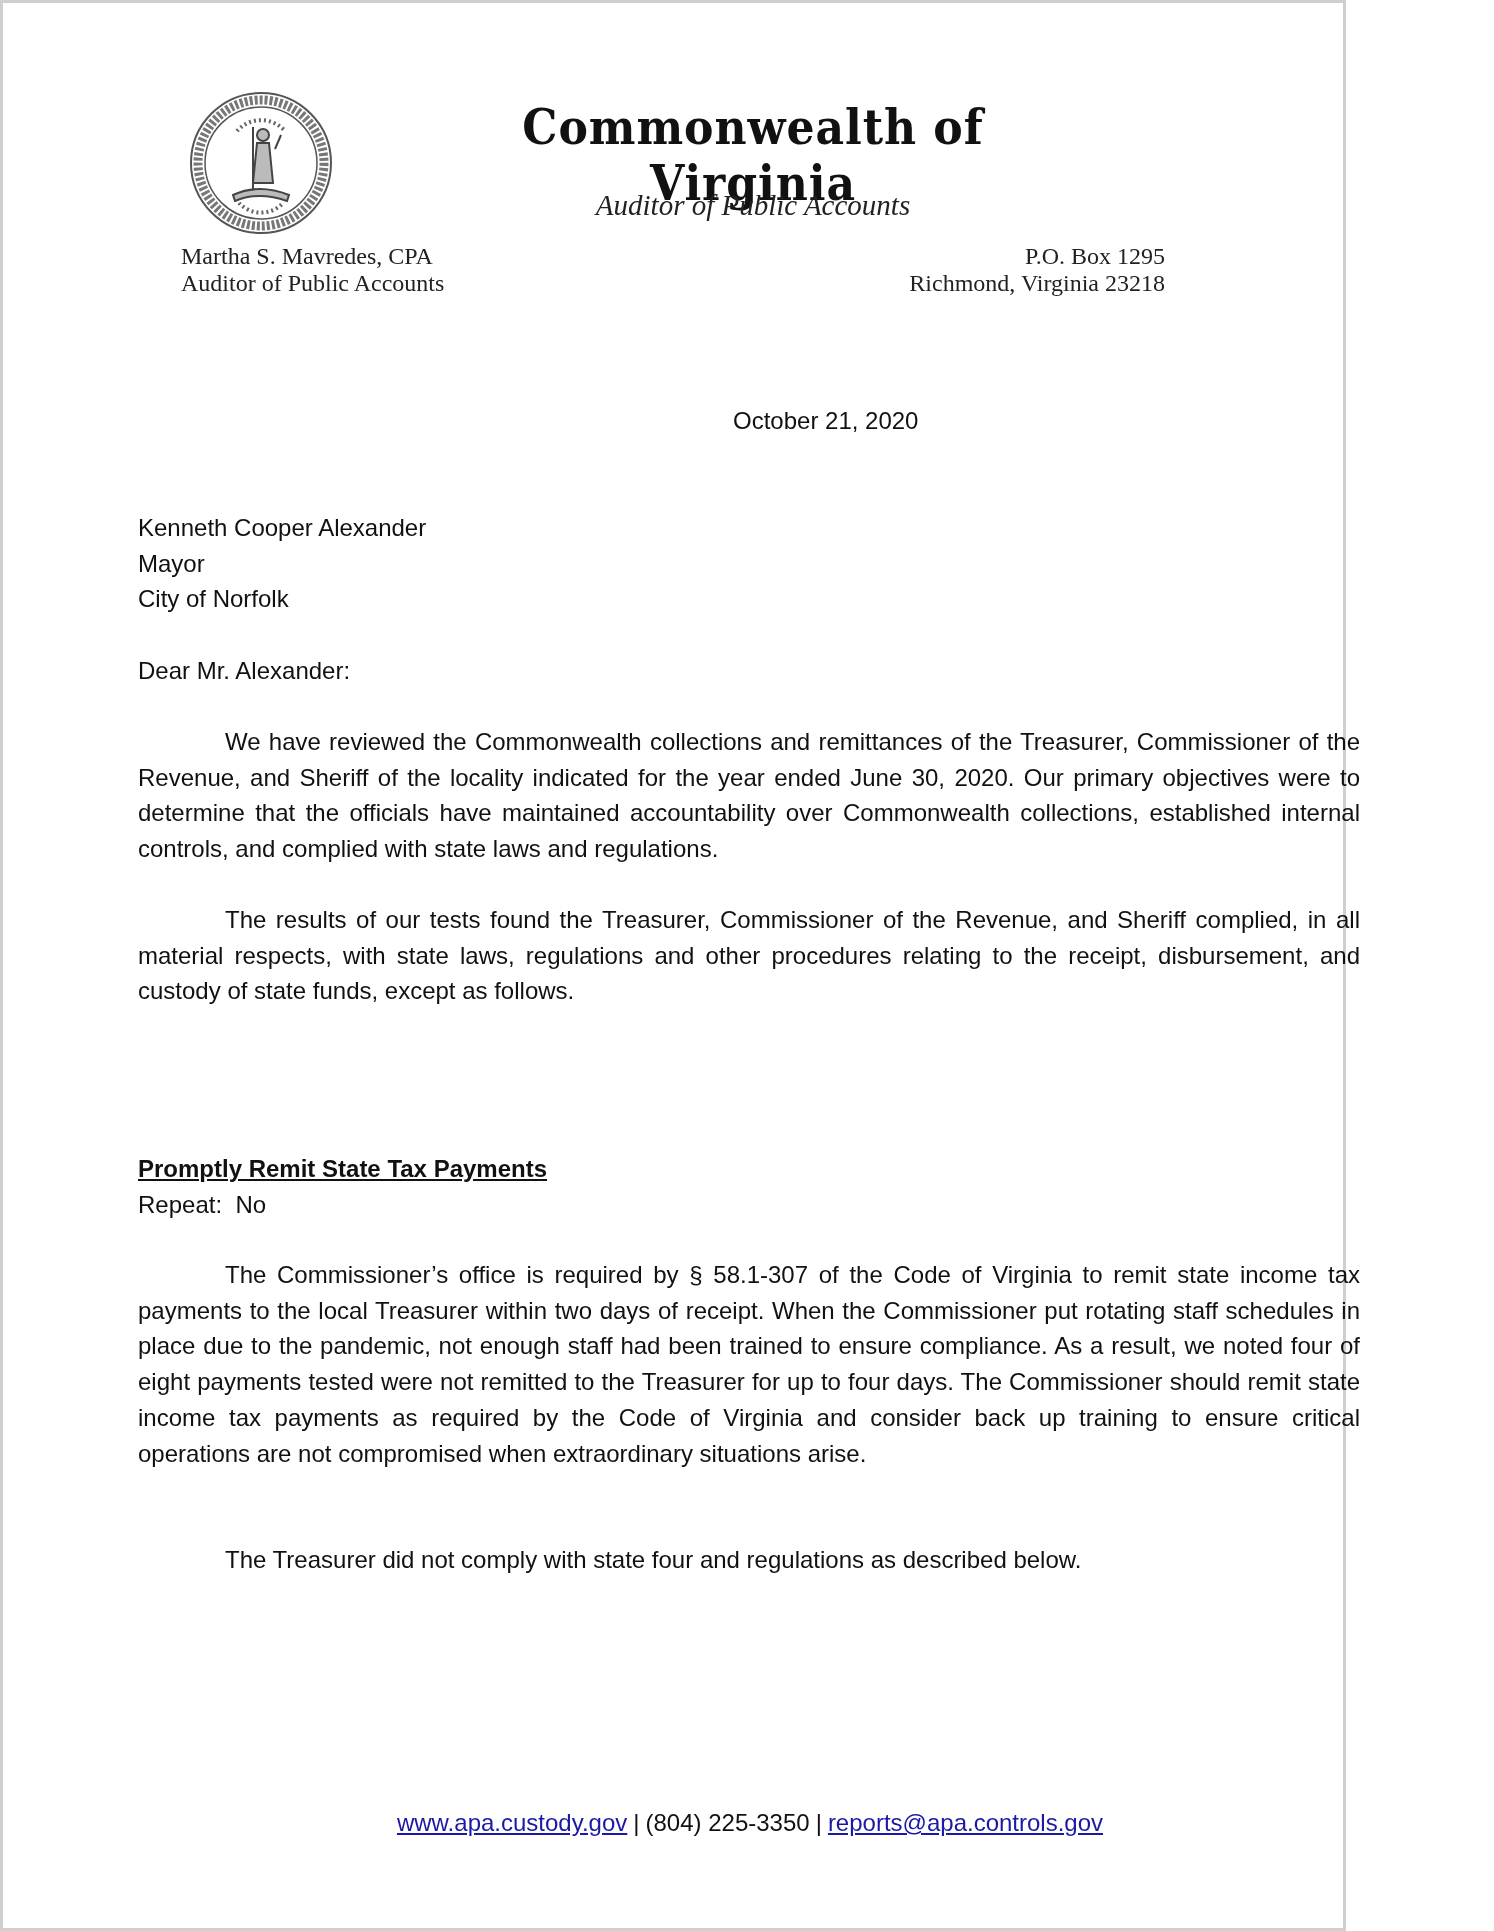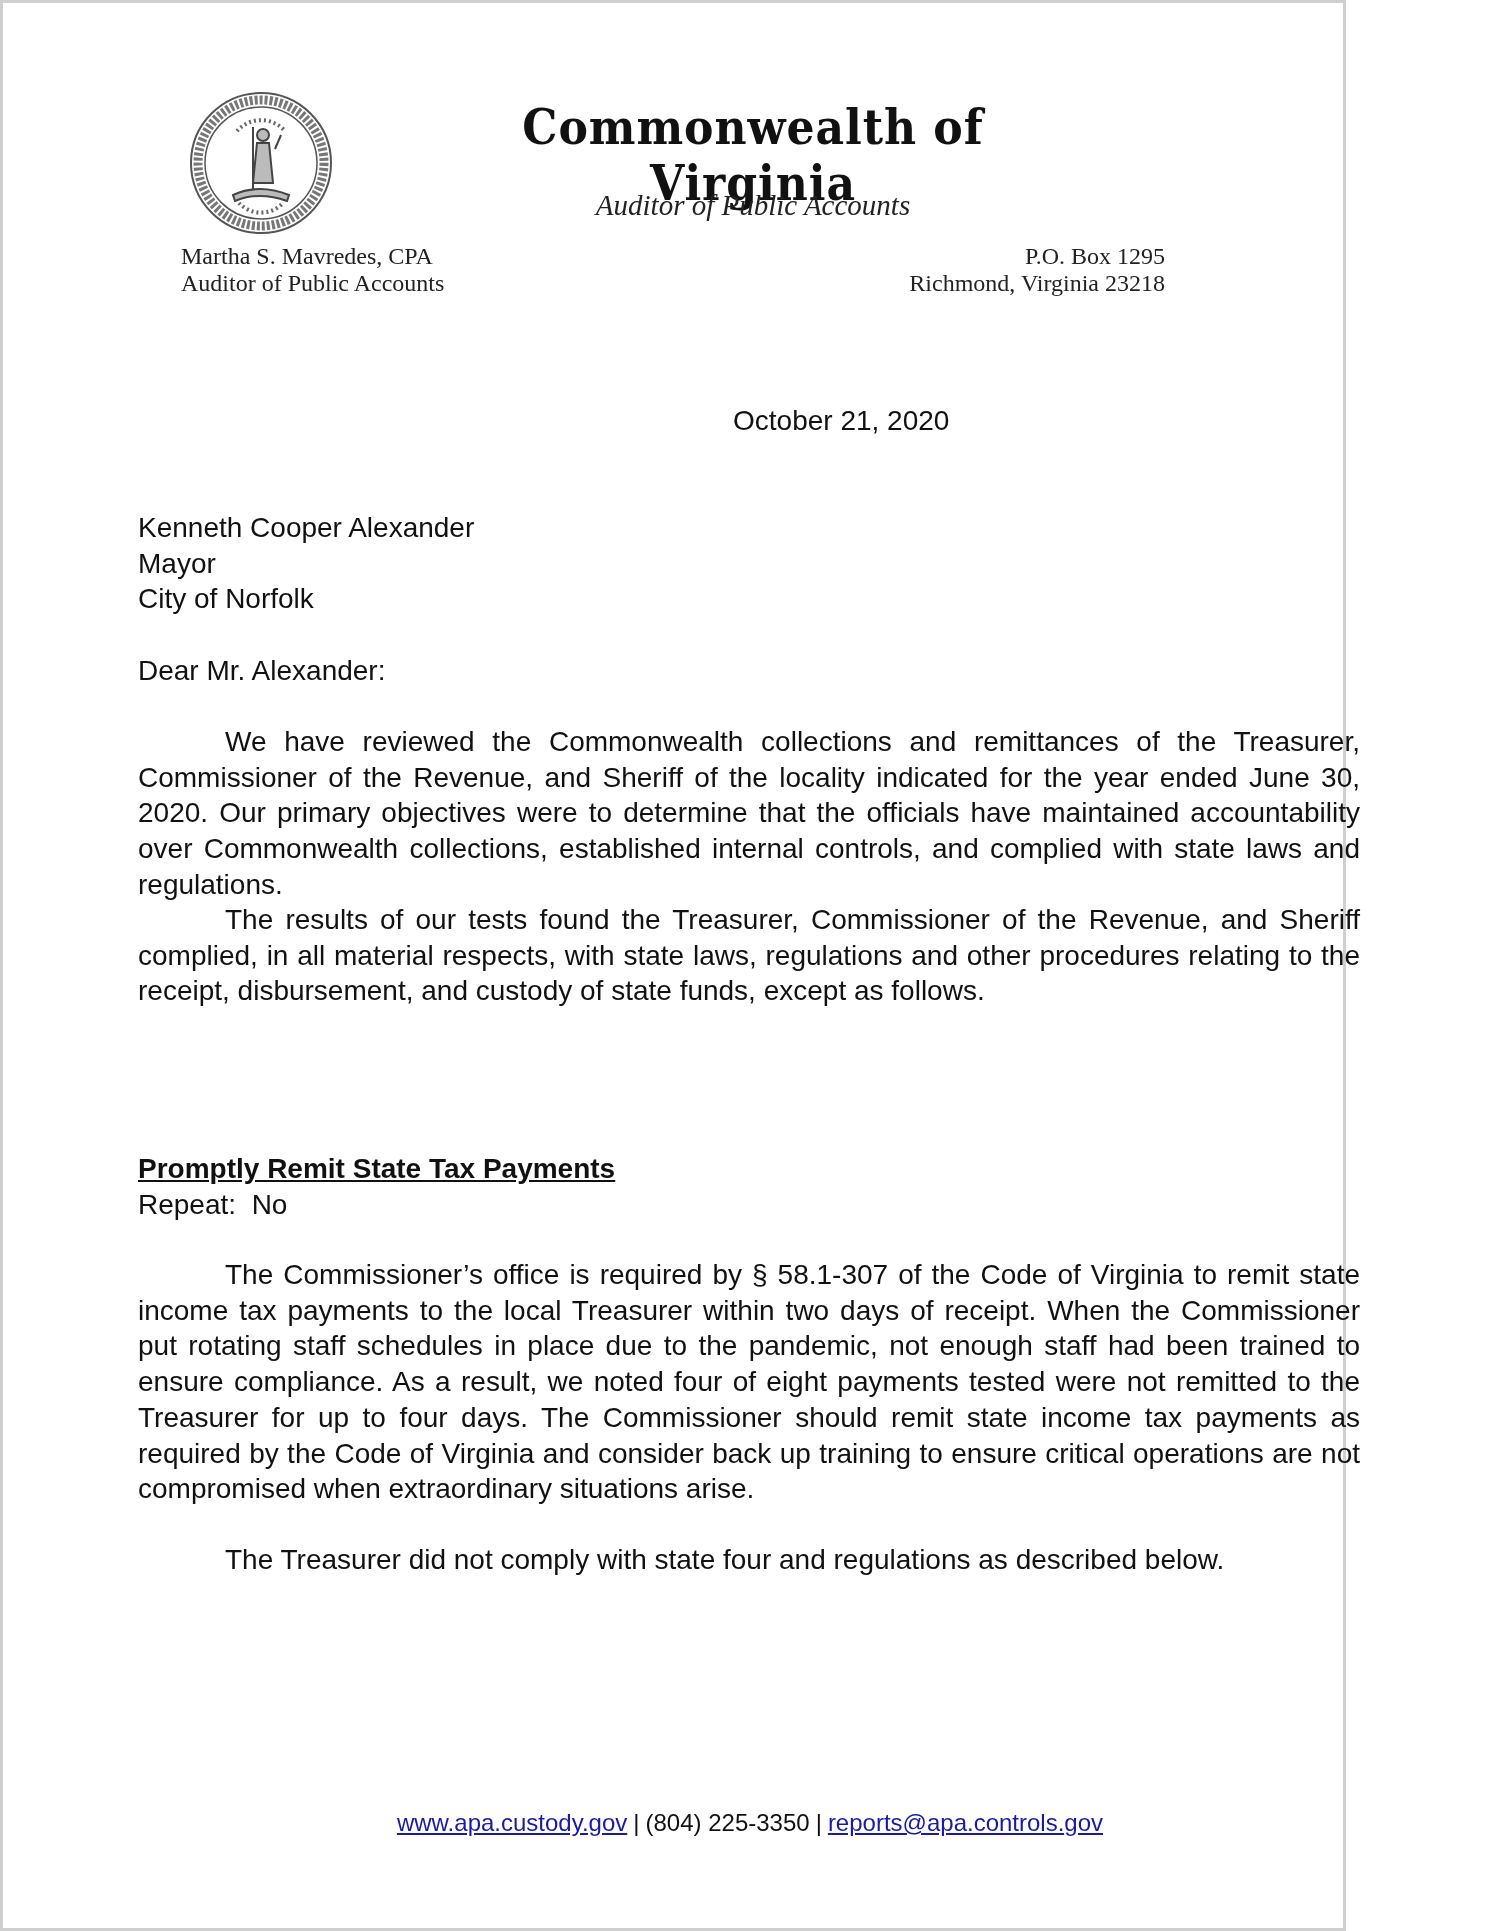--- a/index.html
+++ b/index.html
@@ -18,21 +18,21 @@
     position: absolute; left: 420px; top: 186px; width: 660px; text-align: center;
     font-family: "Liberation Serif", serif; font-style: italic; font-size: 29px; color: #222;
   }
   .addr {
     position: absolute; font-family: "Liberation Serif", serif; font-size: 24px; color: #222;
     line-height: 27px;
   }
   .addr.left { left: 178px; top: 240px; }
   .addr.right { right: 178px; top: 240px; text-align: right; }
   .body-text {
-    font-family: "Liberation Sans", sans-serif; font-size: 28px; color: #111;
+    font-family: "Liberation Sans", sans-serif; font-size: 24px; color: #111;
     line-height: 35.7px;
   }
   .date { position: absolute; left: 730px; top: 400px; }
   .recipient { position: absolute; left: 135px; top: 507px; }
   .salutation { position: absolute; left: 135px; top: 650px; }
   .para {
     position: absolute; left: 135px; width: 1222px; text-align: justify;
     text-indent: 87px;
   }
   .p1 { top: 721px; }

